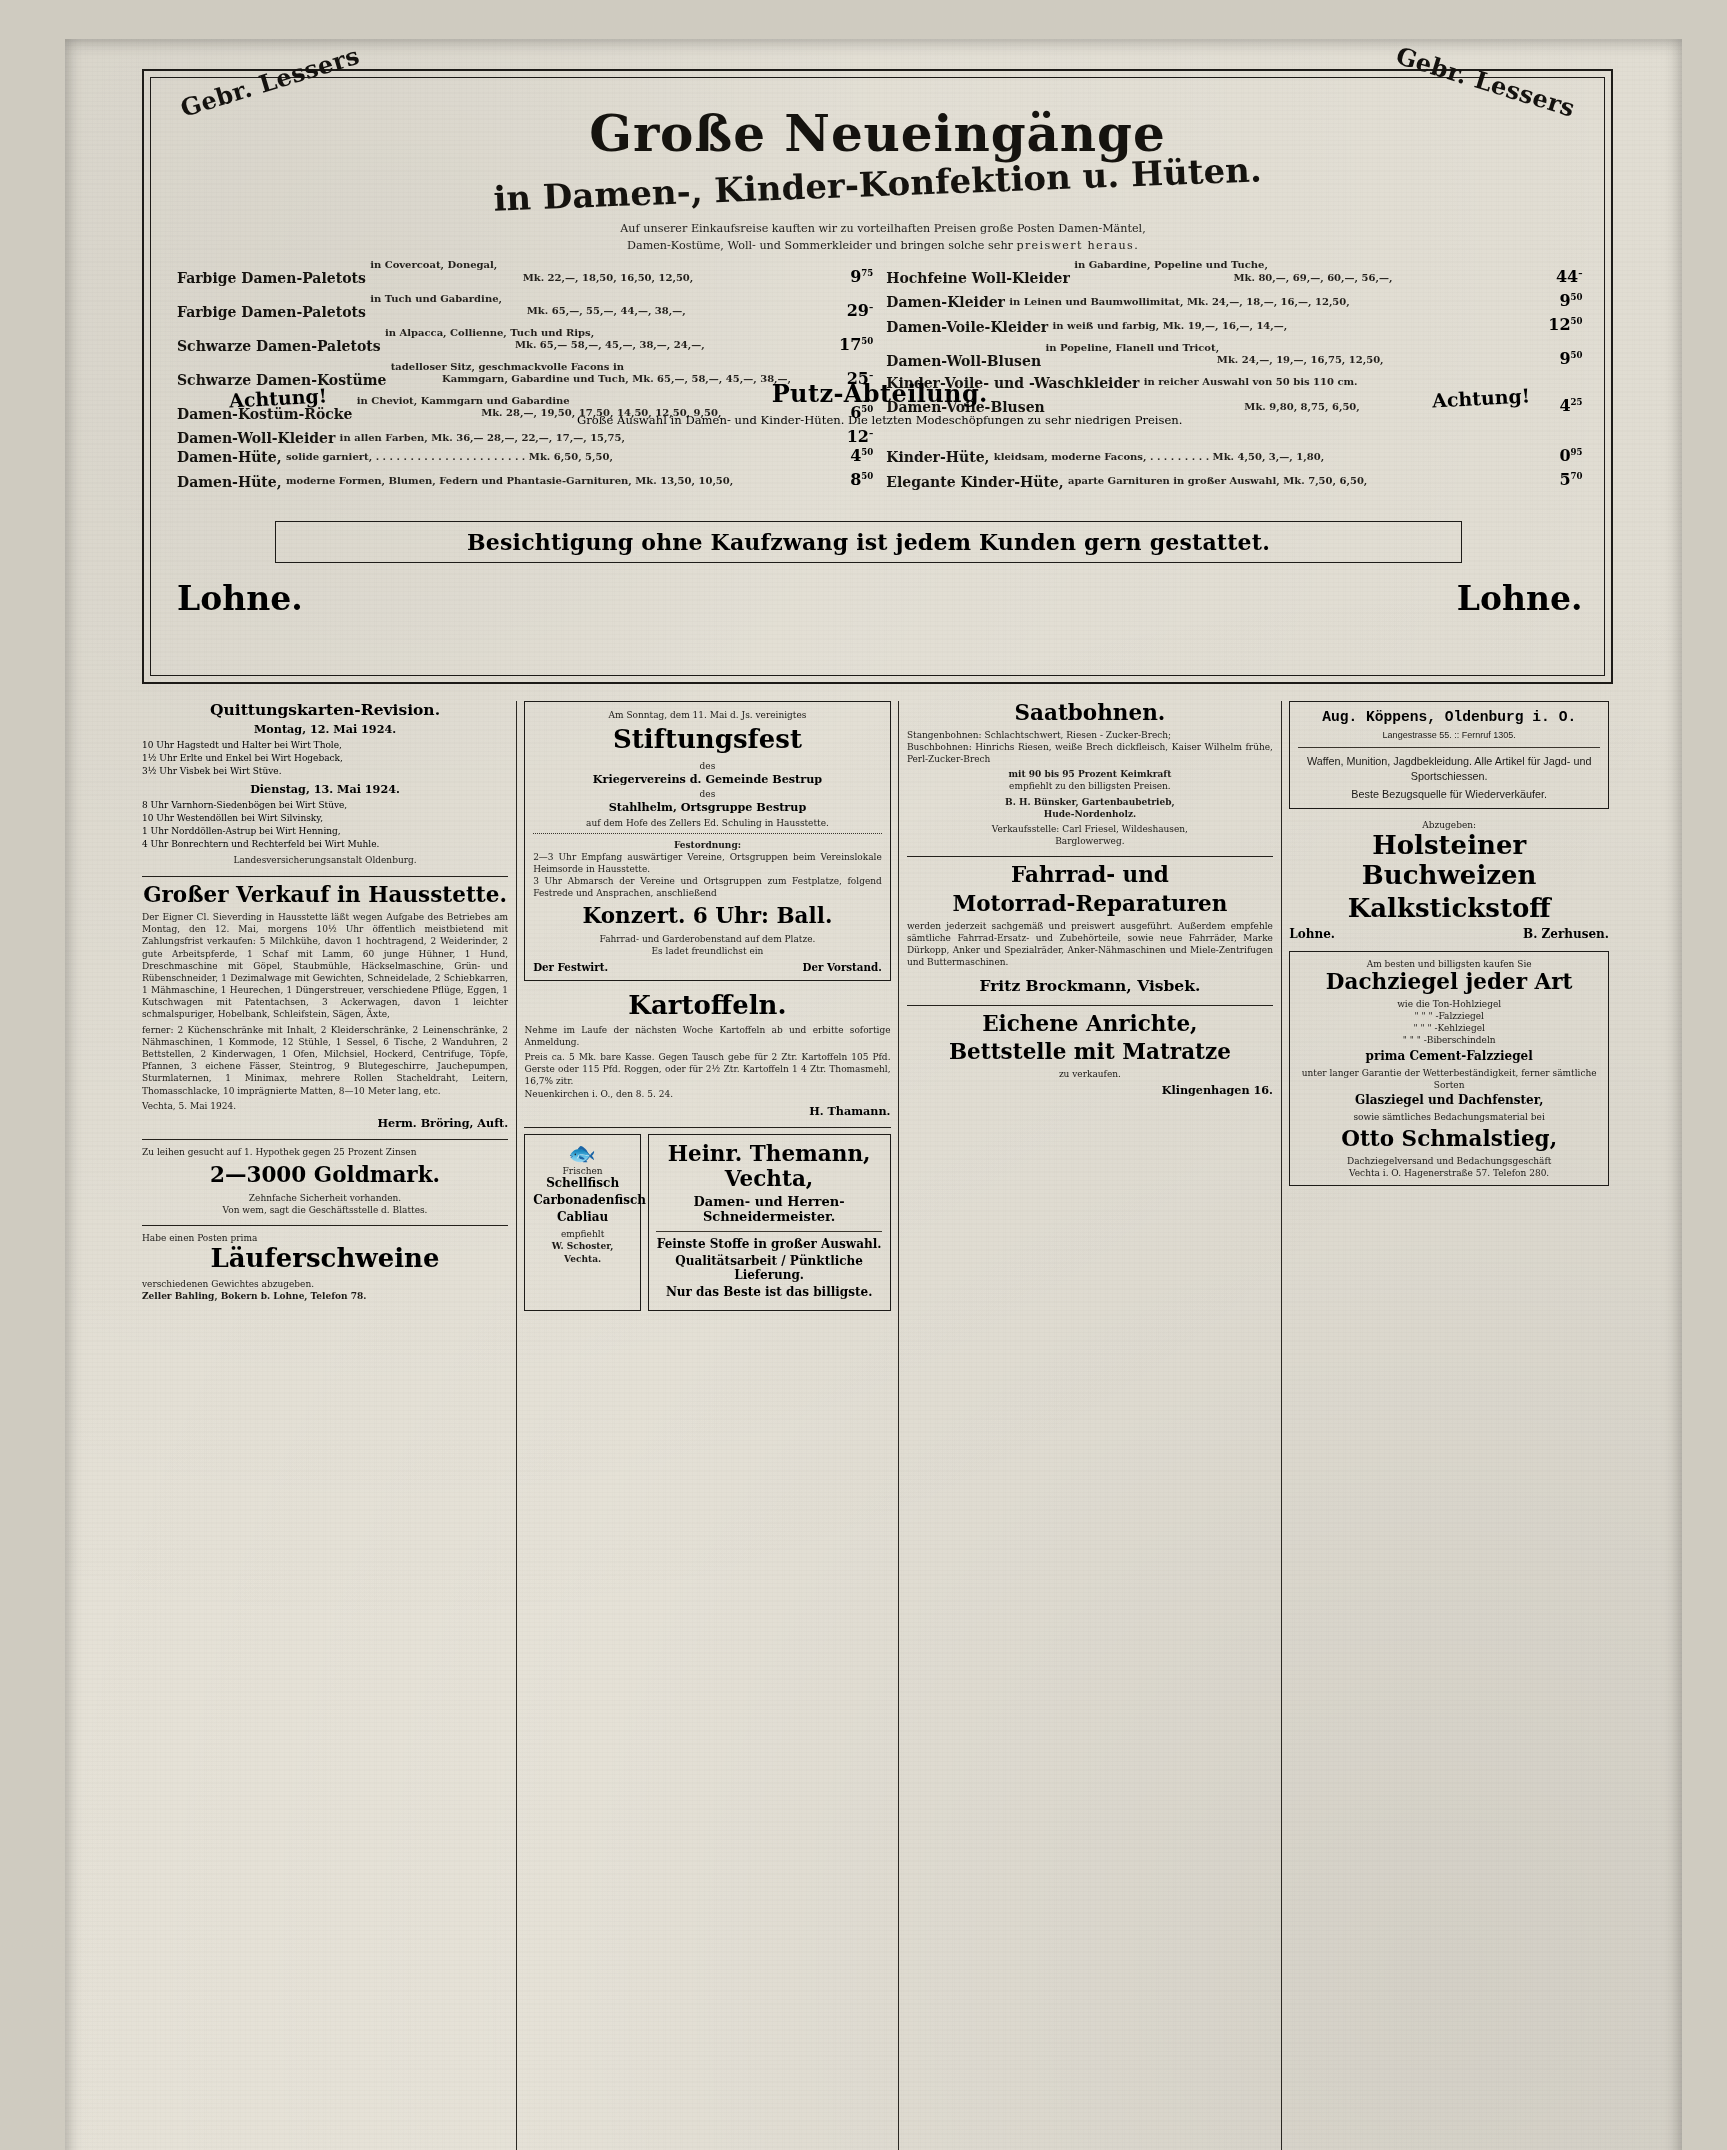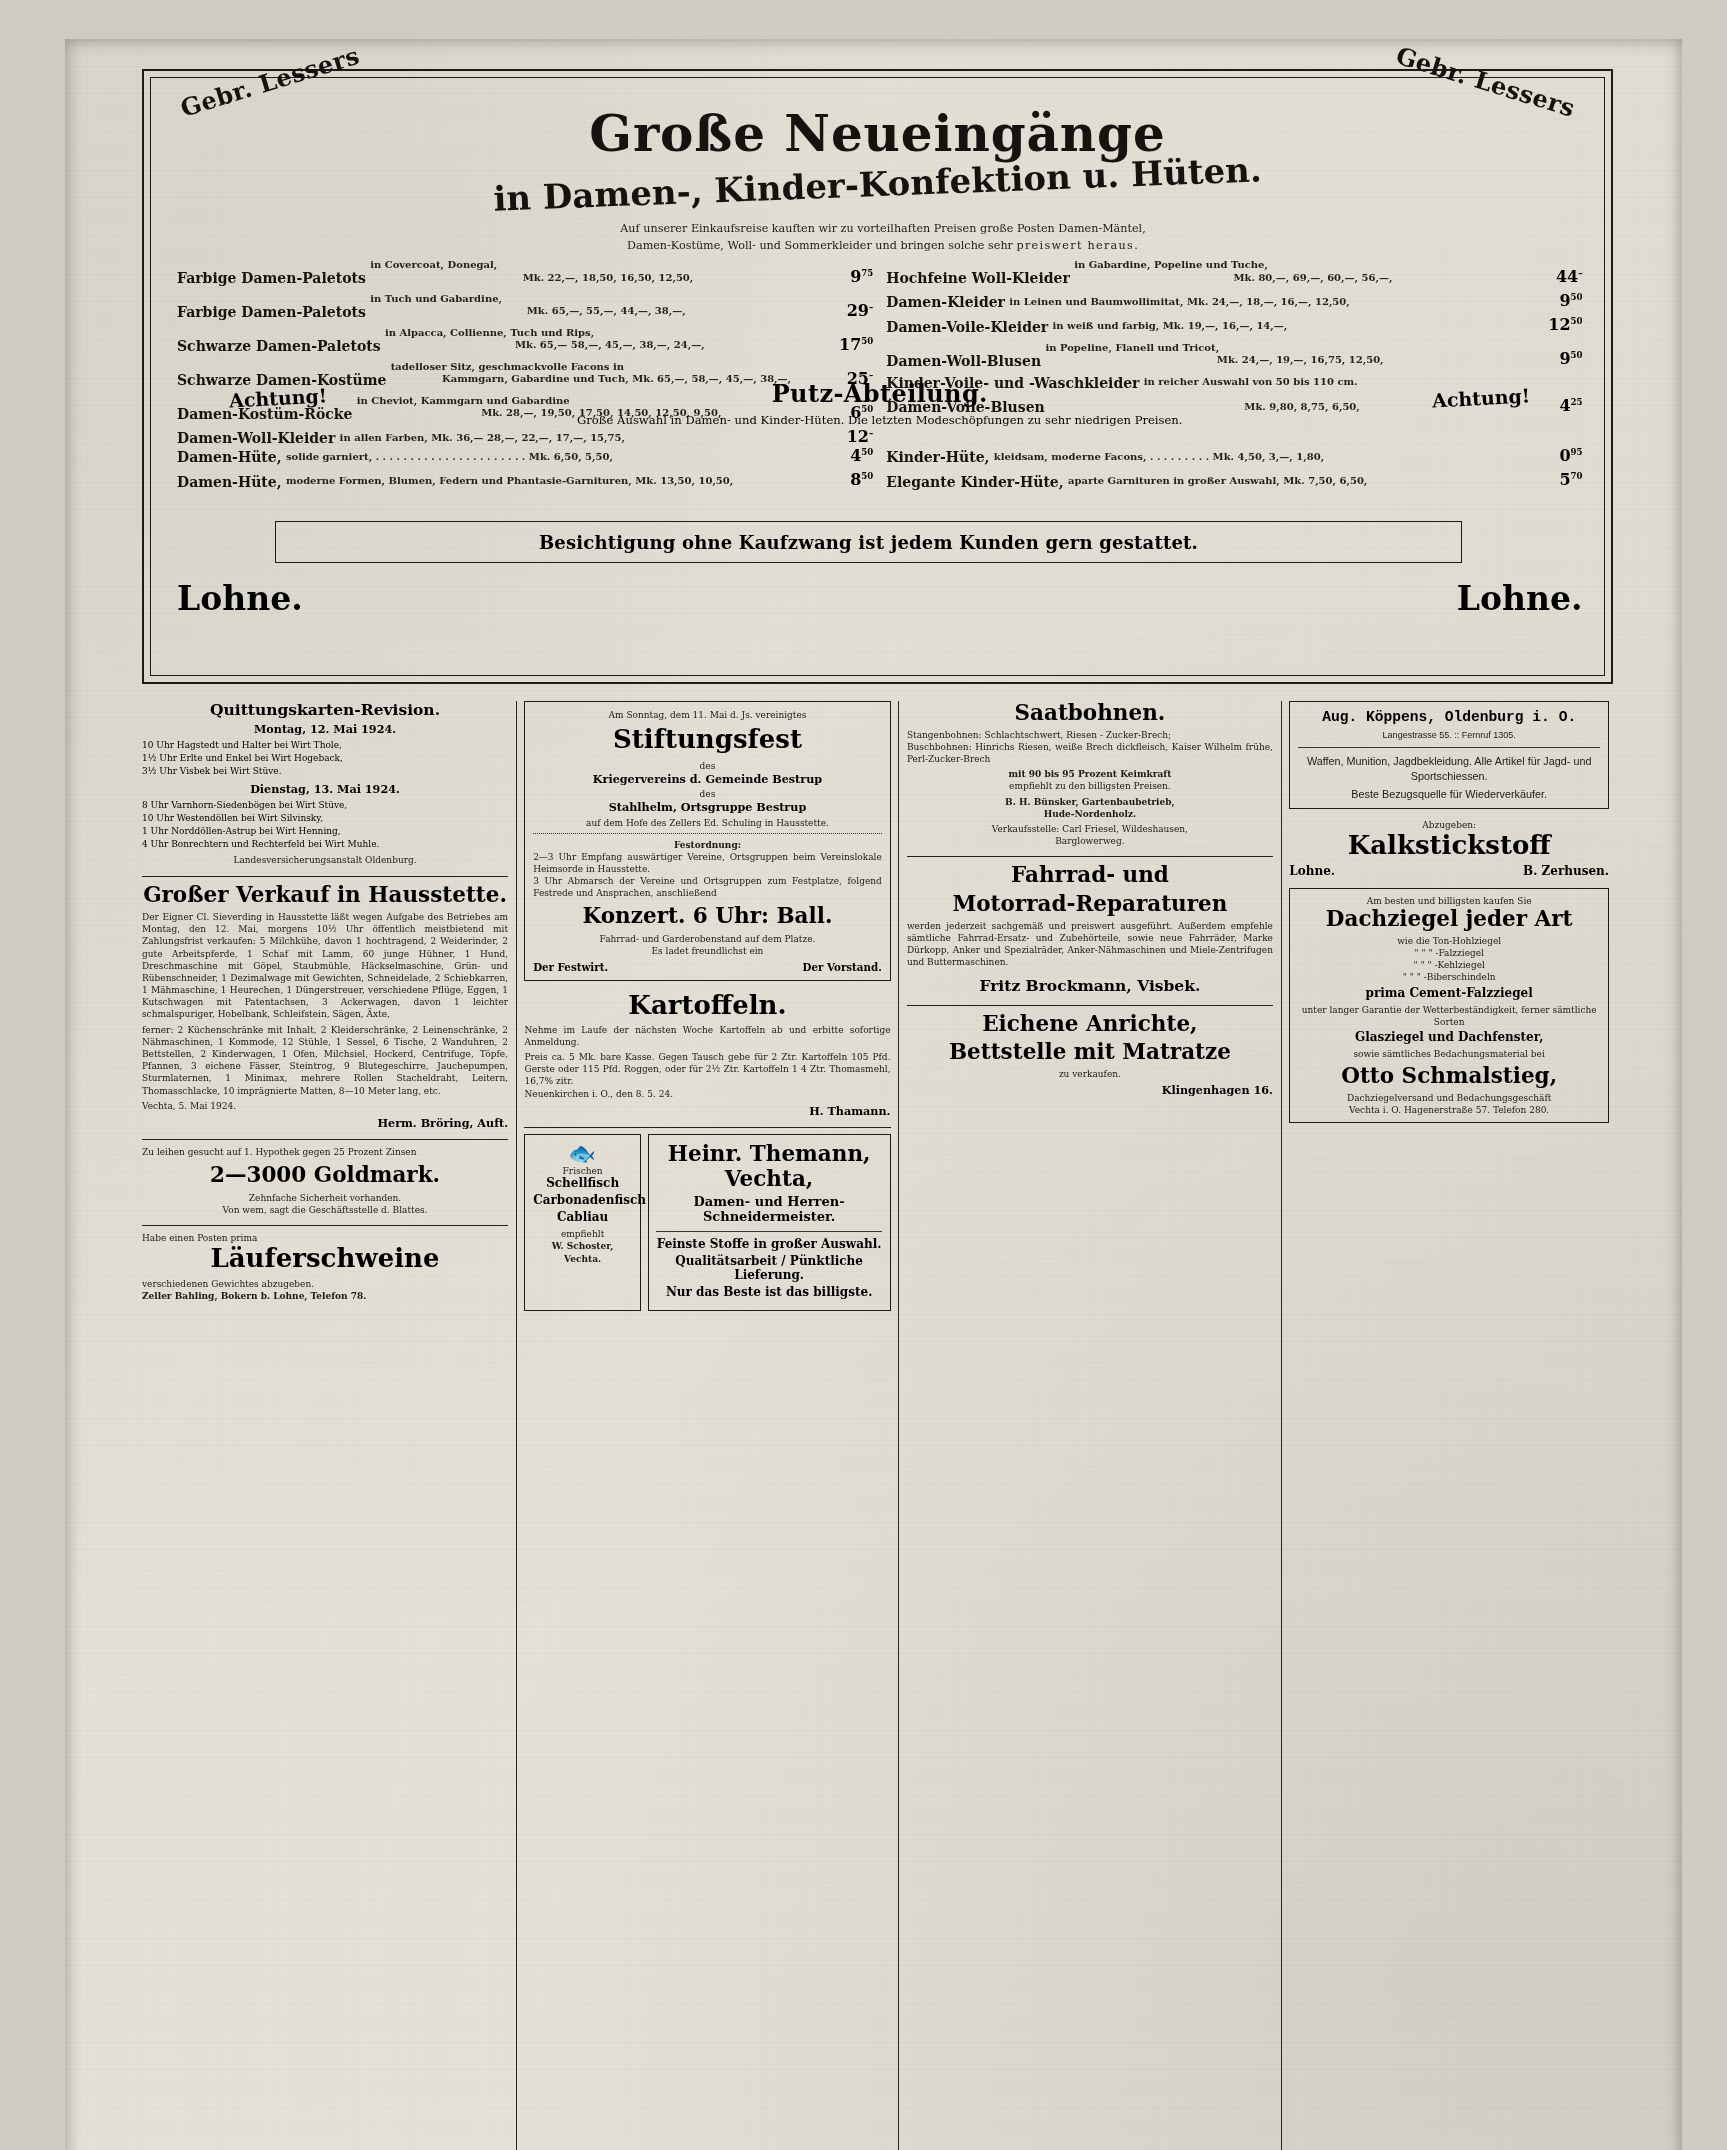--- a/index.html
+++ b/index.html
@@ -85,21 +85,21 @@
   .achtung-l{position:absolute;left:52px;top:7.7px;font-size:19px;font-weight:bold;transform:rotate(-3deg);}
   .achtung-r{position:absolute;right:52px;top:7.7px;font-size:19px;font-weight:bold;transform:rotate(-3deg);}
   .putz-title{position:absolute;left:0;right:0;top:0;text-align:center;font-size:24px;font-weight:bold;letter-spacing:0.4px;}
   .putz-sub{position:absolute;left:0;right:0;top:34px;text-align:center;font-size:11.6px;}
   .cols2{
     position:absolute;left:26px;right:21.5px;top:370px;display:flex;gap:13px;
   }
   .banner{
     position:absolute;left:124px;right:142px;top:443px;height:40px;
     border:1.7px solid #1d1b18;display:flex;align-items:center;justify-content:center;
-    font-size:18px;font-weight:bold;letter-spacing:0.2px;
+    font-size:22px;font-weight:bold;letter-spacing:0.2px;
   }
   .bottomrow{
     position:absolute;left:26px;right:21.5px;top:501px;display:flex;
     align-items:center;justify-content:space-between;
   }
   .lohne{font-size:33px;font-weight:bold;}
   .kaufhaus{font-size:34px;font-weight:bold;}
   
   .lower{
     position:absolute;left:77px;top:662px;width:1467px;height:1712px;
@@ -451,20 +451,21 @@
       <div class="ad boxed">
         <div class="adtitle" style="font-family:Liberation Mono, monospace;font-size:14.6px">Aug. Köppens, Oldenburg i. O.</div>
         <div class="adtext c" style="font-family:'Liberation Sans',sans-serif">Langestrasse 55.  ::  Fernruf 1305.</div>
         <div class="rule thin"></div>
         <div class="adtext c" style="font-family:'Liberation Sans',sans-serif;font-size:10.8px">Waffen, Munition, Jagdbekleidung. Alle Artikel für Jagd- und Sportschiessen.</div>
         <div class="adtext c" style="font-family:'Liberation Sans',sans-serif;font-size:10.8px;margin-top:3.4px">Beste Bezugsquelle für Wiederverkäufer.</div>
       </div>
 
       <div class="ad">
         <div class="adtext c">Abzugeben:</div>
+        <div class="adtitle huge">Holsteiner Buchweizen</div>
         <div class="adtitle huge">Kalkstickstoff</div>
         <div class="twocolline" style="margin-top:3.4px;font-size:12px">
           <span>Lohne.</span>
           <span>B. Zerhusen.</span>
         </div>
       </div>
 
       <div class="ad boxed2">
         <div class="adtext c">Am besten und billigsten kaufen Sie</div>
         <div class="adtitle big">Dachziegel jeder Art</div>

